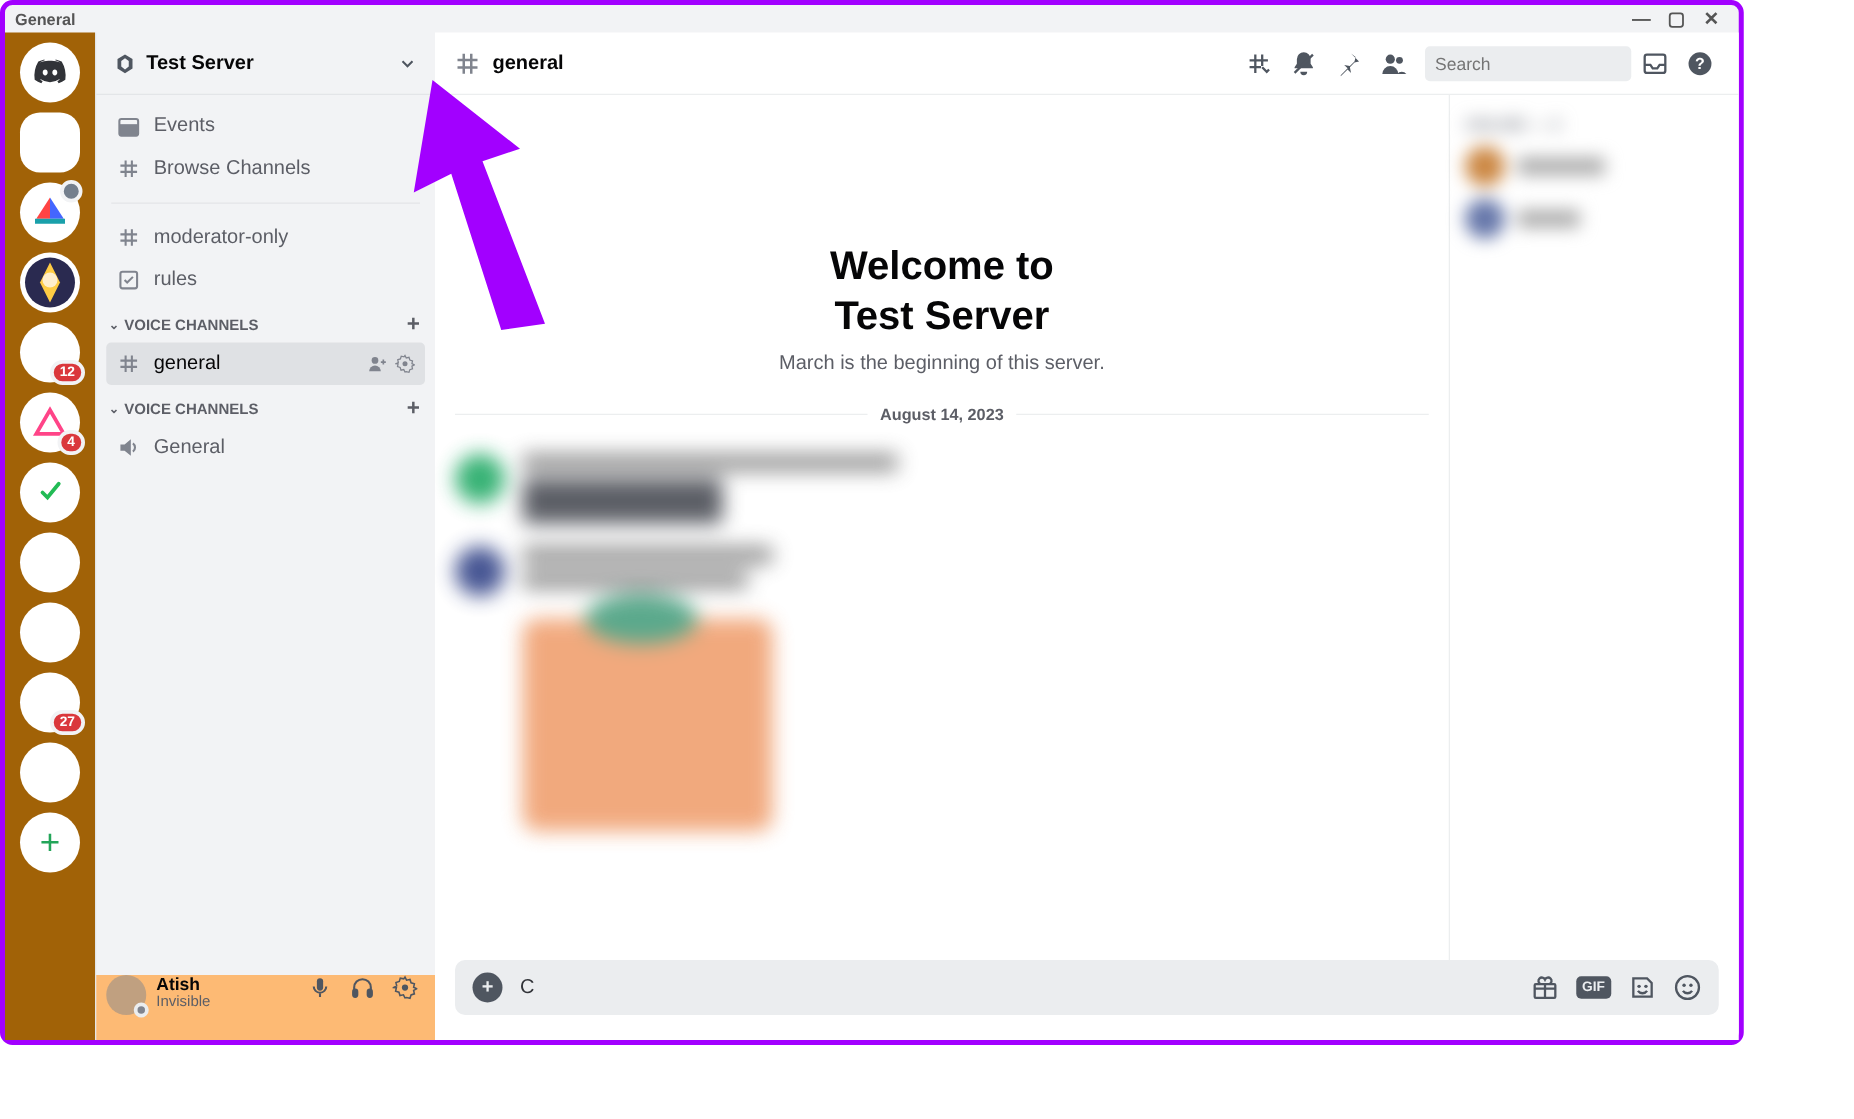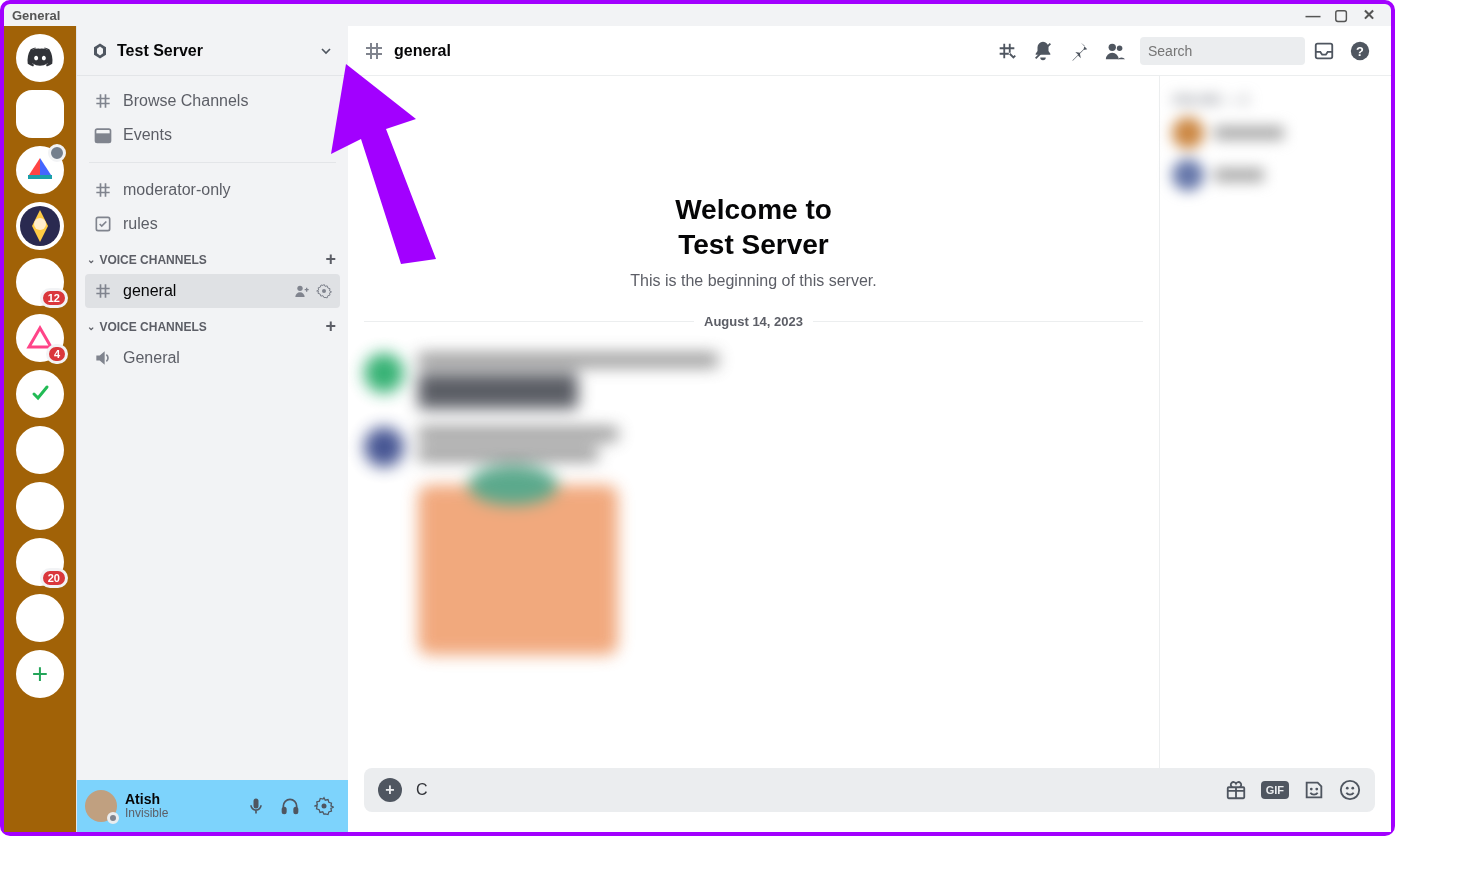--- a/index.html
+++ b/index.html
@@ -34,40 +34,40 @@
 .server-header .chev { margin-left: auto; color: #4f5660; }
 .channels { flex: 1; overflow: auto; padding: 8px 8px 0 8px; }
 .nav-item { display: flex; align-items: center; gap: 10px; padding: 7px 8px; border-radius: 4px; color: #5c5e66; font-size: 16px; cursor: pointer; }
 .nav-item .ico { width: 20px; text-align: center; color: #80848e; }
 .nav-item.sel { background: #dfe1e4; color: #060607; font-weight: 500; }
 .nav-item .trail { margin-left: auto; display: flex; gap: 6px; color: #80848e; }
 .sep { height: 1px; background: #e3e5e8; margin: 10px 4px; }
 .cat { display: flex; align-items: center; padding: 8px 4px 4px 2px; font-size: 12px; font-weight: 600; color: #5c5e66; cursor: pointer; }
 .cat .caret { font-size: 10px; margin-right: 4px; }
 .cat .plus { margin-left: auto; font-size: 18px; color: #5c5e66; }
-.user-panel { height: 52px; background: #7dd3fc; display: flex; align-items: center; padding: 0 8px; gap: 8px; }
+.user-panel { height: 52px; background: #fdba74; display: flex; align-items: flex-start; padding: 0 8px; gap: 8px; }
 .user-panel .avatar { width: 32px; height: 32px; border-radius: 50%; background: #c0a080; position: relative; }
 .user-panel .avatar .dot { position: absolute; bottom: -2px; right: -2px; width: 12px; height: 12px; border-radius: 50%; background: #80848e; border: 3px solid #ebedef; }
 .user-panel .uinfo { flex: 1; line-height: 1.1; }
 .user-panel .uname { font-size: 14px; font-weight: 600; color: #060607; }
 .user-panel .ustat { font-size: 12px; color: #5c5e66; }
 .user-panel .uicon { color: #4f5660; width: 26px; text-align: center; cursor: pointer; }
 
 .main { flex: 1; background: #fff; display: flex; flex-direction: column; min-width: 0; }
 .chat-header { height: 50px; display: flex; align-items: center; padding: 0 14px; border-bottom: 1px solid #eceeef; gap: 8px; }
 .chat-header .hash { color: #80848e; font-size: 22px; }
 .chat-header .cname { font-weight: 600; font-size: 16px; color: #060607; }
 .chat-header .sp { flex: 1; }
 .chat-header .hicon { color: #4f5660; width: 28px; text-align: center; cursor: pointer; font-size: 18px; }
 .chat-header .search { width: 165px; height: 28px; background: #ebedef; border-radius: 4px; display: flex; align-items: center; padding: 0 8px; color: #80848e; font-size: 14px; }
 .chat-header .search input { border: 0; background: transparent; outline: 0; flex: 1; font-size: 14px; color: #313338; }
 .chat-body { flex: 1; display: flex; min-height: 0; }
 .messages { flex: 1; padding: 16px; overflow: auto; position: relative; }
 .welcome { text-align: center; margin-top: 100px; }
-.welcome h1 { font-size: 28px; font-weight: 800; color: #060607; line-height: 1.25; }
+.welcome h1 { font-size: 32px; font-weight: 800; color: #060607; line-height: 1.25; }
 .welcome p { margin-top: 10px; color: #5c5e66; font-size: 16px; }
 .date-div { display: flex; align-items: center; gap: 10px; margin: 24px 0; color: #5c5e66; font-size: 13px; font-weight: 600; }
 .date-div .line { flex: 1; height: 1px; background: #eceeef; }
 .blurmsg { filter: blur(8px); opacity: .9; }
 .msg { display: flex; gap: 14px; margin-bottom: 18px; }
 .msg .mava { width: 40px; height: 40px; border-radius: 50%; background: #888; flex-shrink: 0; }
 .msg .mtxt { flex: 1; }
 .msg .mline { background: #888; height: 14px; border-radius: 3px; margin-bottom: 6px; }
 .msg .attach { width: 160px; height: 36px; background: #4a4d55; border-radius: 4px; }
 .sticker { width: 200px; height: 170px; border-radius: 12px; background: #f0a070; position: relative; margin-left: 54px; }
@@ -150,21 +150,21 @@
         </div>
       <div class="srv srv-gpt">
         <svg width="28" height="28" viewBox="0 0 28 28">
             <g stroke="#fff" stroke-width="2" fill="none">
               <circle cx="14" cy="14" r="10"></circle>
               <path d="M14 4 a7 7 0 0 1 7 7 M24 14 a7 7 0 0 1-7 7 M14 24 a7 7 0 0 1-7-7 M4 14 a7 7 0 0 1 7-7"></path>
             </g>
           </svg>
       </div>
       <div class="srv srv-face1">
-        <span class="badge">20</span>
+        <span class="badge">27</span>
       </div>
       <div class="srv srv-tcn">
           <span>TCN</span>
         </div>
       <div class="srv srv-add">+</div>
     </div>
 
     <div class="sidebar">
       <div class="server-header">
         <span class="gear">
@@ -175,35 +175,35 @@
         <span>Test Server</span>
         <span class="chev">
           <svg width="16" height="16" viewBox="0 0 24 24" fill="none" stroke="currentColor" stroke-width="2.5">
               <path d="M6 9l6 6 6-6"></path>
             </svg>
         </span>
       </div>
       <div class="channels">
         <div class="nav-item">
           <span class="ico">
-              <svg width="20" height="20" viewBox="0 0 24 24" fill="none" stroke="currentColor" stroke-width="2">
-                <path d="M9 4v16M15 4v16M4 9h16M4 15h16"></path>
-              </svg>
-            </span>
-          <span>Browse Channels</span>
-        </div>
-        <div class="nav-item">
-          <span class="ico">
               <svg width="20" height="20" viewBox="0 0 24 24" fill="currentColor">
                 <rect x="3" y="5" width="18" height="16" rx="2"></rect>
                 <rect x="3" y="5" width="18" height="5" fill="#f2f3f5"></rect>
                 <rect x="3" y="5" width="18" height="16" rx="2" fill="none" stroke="currentColor" stroke-width="2"></rect>
               </svg>
             </span>
           <span>Events</span>
+        </div>
+        <div class="nav-item">
+          <span class="ico">
+              <svg width="20" height="20" viewBox="0 0 24 24" fill="none" stroke="currentColor" stroke-width="2">
+                <path d="M9 4v16M15 4v16M4 9h16M4 15h16"></path>
+              </svg>
+            </span>
+          <span>Browse Channels</span>
         </div>
         <div class="sep"></div>
         <div class="nav-item">
           <span class="ico">
               <svg width="20" height="20" viewBox="0 0 24 24" fill="none" stroke="currentColor" stroke-width="2">
                 <path d="M9 4v16M15 4v16M4 9h16M4 15h16"></path>
               </svg>
             </span>
           <span>moderator-only</span>
         </div>
@@ -344,21 +344,21 @@
           </span>
       </div>
 
       <div class="chat-body">
         <div class="messages">
           <div class="welcome">
             <h1>
               <span>Welcome to</span><br>
               <span>Test Server</span>
             </h1>
-            <p>This is the beginning of this server.</p>
+            <p>March is the beginning of this server.</p>
           </div>
           <div class="date-div">
             <span class="line"></span>
             <span>August 14, 2023</span>
             <span class="line"></span>
           </div>
           <div class="blurmsg">
             <div class="msg">
               <div class="mava" style="background:#22aa66"></div>
               <div class="mtxt">

